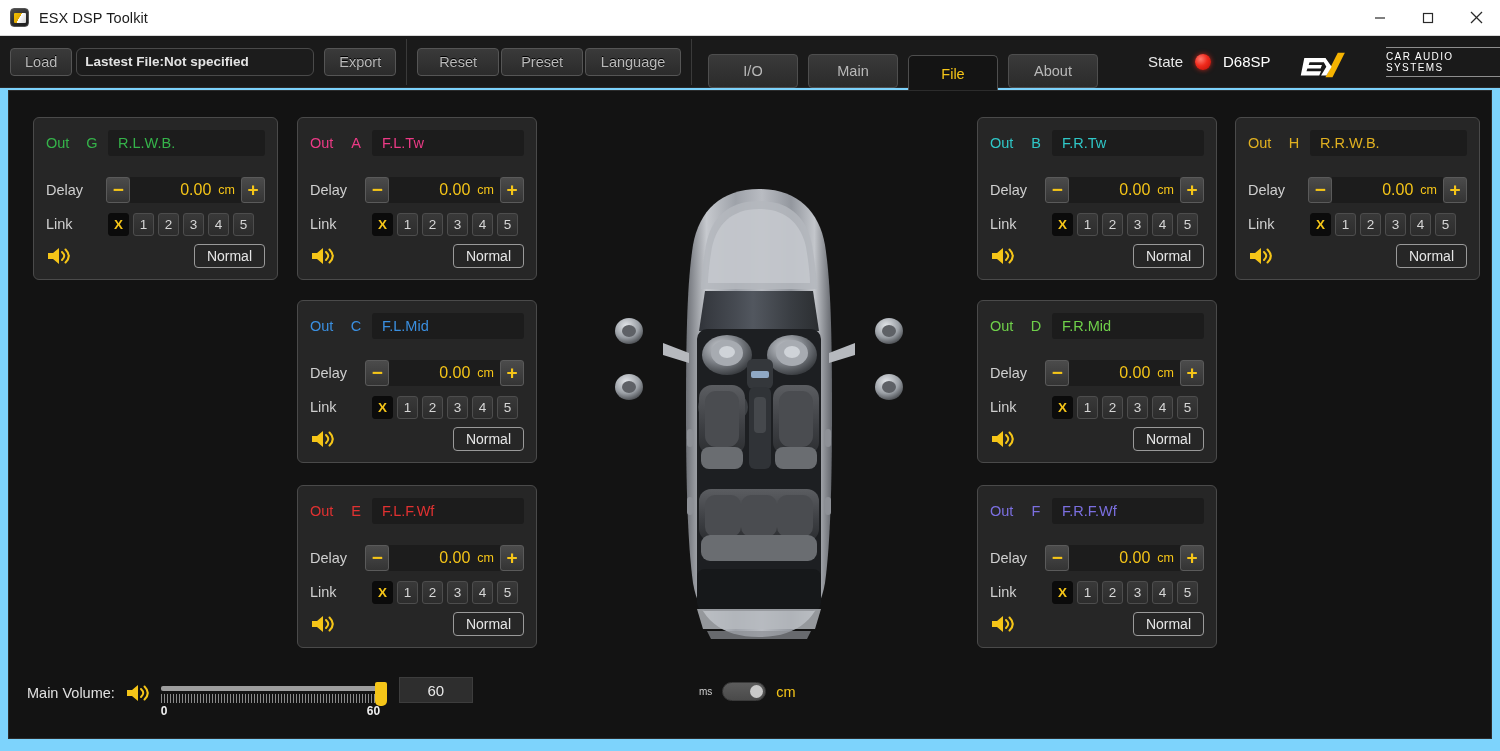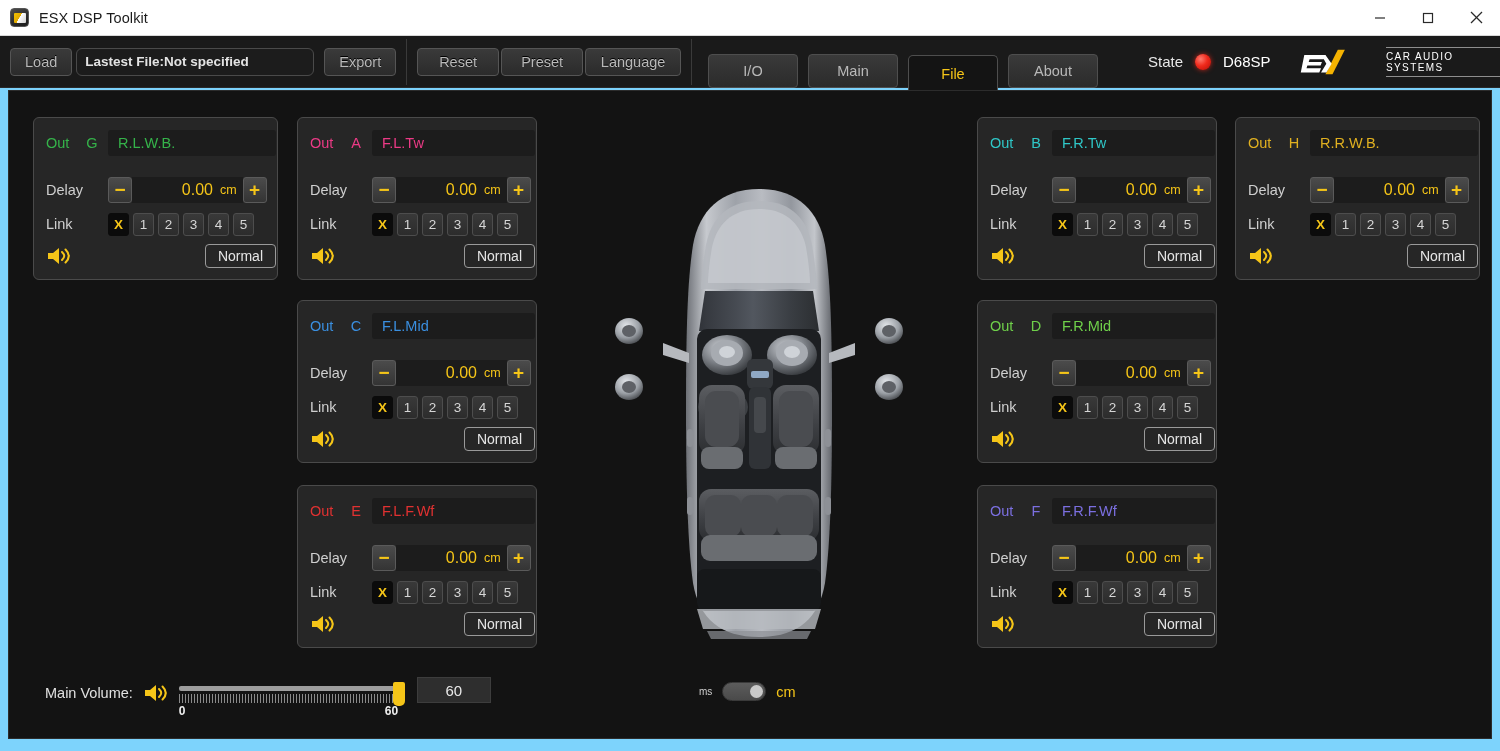--- a/index.html
+++ b/index.html
@@ -73,35 +73,35 @@
 
   .state-wrap { display: flex; align-items: center; gap: 12px; margin-left: 30px; }
   .state-label { color:#e8e8e8; font-size: 15px; }
   .state-led {
     width: 16px; height: 16px; border-radius: 50%;
     background: radial-gradient(circle at 35% 32%, #ff7a6e 0%, #f02a1c 45%, #b30d06 100%);
     box-shadow: 0 0 5px rgba(255,40,25,.7);
   }
   .state-model { color:#ffffff; font-size: 15px; }
 
-  .logo { display:flex; align-items:center; margin-left: 28px; gap: 34px; }
+  .logo { display:flex; align-items:flex-end; margin-left: 28px; gap: 34px; }
   .logo-text { color:#ffffff; font-size: 10px; letter-spacing: 1.4px; margin-left: 4px; }
   .logo-text .line { height:1px; background:#8e8e8e; margin:3px 0; }
 
   
   .stage { position: absolute; left: 8px; right: 8px; top: 90px; bottom: 12px;
            background: #131313; border: 1px solid #2c2c2c; }
 
   
   .panel {
     position: absolute;
     background: #262626;
     border: 1px solid #4a4a4a;
     border-radius: 6px;
-    padding: 10px 1px 8px 12px;
+    padding: 10px 12px 8px 12px;
   }
 
   .row { display: flex; align-items: center; }
 
   .r-out { height: 30px; }
   .lbl-out { font-size: 14.5px; width: 34px; }
   .lbl-ch  { font-size: 14.5px; width: 24px; text-align:center; }
   .namebox {
     flex: 1; height: 26px; background:#1c1c1c; border-radius: 3px;
     display:flex; align-items:center; padding: 0 10px; font-size: 14.5px;
@@ -144,21 +144,21 @@
   .phase {
     border:1px solid #9a9a9a; border-radius: 4px; color:#e6e6e6;
     font-size:14px; padding: 3px 12px; background: transparent;
   }
 
   
   .carbox { position:absolute; left:592px; top:88px; width:316px; height:468px; }
 
   
   .bottom { position:absolute; left:0; right:0; bottom: 12px; height: 50px; }
-  .vol-wrap { position:absolute; left:36px; top:0; display:flex; align-items:center; gap:10px;justify-content:space-between; }
+  .vol-wrap { position:absolute; left:18px; top:0; display:flex; align-items:center; gap:10px;justify-content:space-between; }
   .vol-label { color:#e0e0e0; font-size:14.5px; }
   .slider { position:relative; width: 222px; height: 34px; }
   .slider-track {
     position:absolute; top:10px; left:0; width:222px; height:5px;
     background:#9d9d9d; border-radius:2px;
   }
   .slider-ticks { position:absolute; top:18px; left:0; width:222px; height:9px;
     background: repeating-linear-gradient(to right,#8a8a8a 0 1px, transparent 1px 3px); }
   .slider-thumb {
     position:absolute; top:6px; left:214px; width:12px; height:24px;

